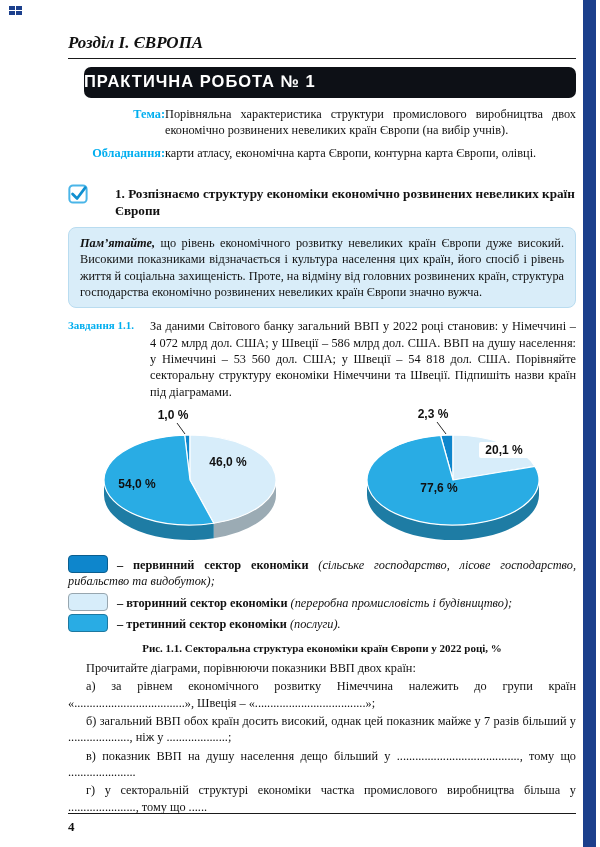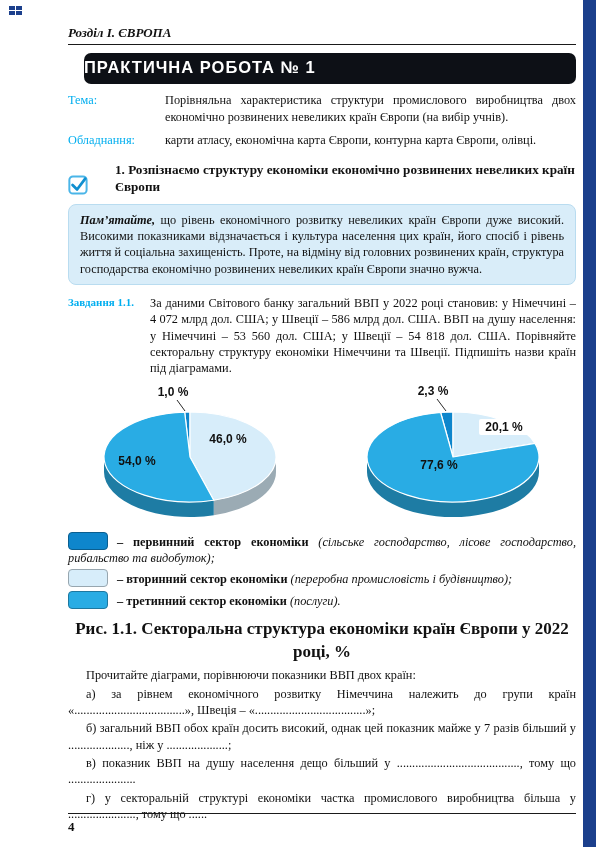--- a/index.html
+++ b/index.html
@@ -6,51 +6,51 @@
   html,body { background:#ffffff; }
   body {
     width:600px; height:847px; position:relative; overflow:hidden;
     font-family:"Liberation Serif", serif; color:#111; font-size:12.3px; line-height:1.33;
   }
   .side-strip { position:absolute; top:0; right:4px; width:13px; height:847px; background:var(--side-strip); }
   .corner-icon { position:absolute; left:9px; top:6px; width:14px; height:11px;
     display:grid; grid-template-columns:6px 6px; grid-template-rows:4px 4px; gap:1px; }
   .corner-icon span { background:var(--side-strip); display:block; }
   .content { position:absolute; left:68px; top:0; width:508px; }
-  .chapter { font-style:italic; font-weight:700; font-size:13px; margin-top:24px; }
+  .chapter { font-style:italic; font-weight:700; font-size:17px; margin-top:32px; }
   .rule { border:0; border-top:1.5px solid #1a1a1a; margin-top:3px; }
   .banner {
     background:var(--banner-bg); color:#fff; 
     font-family:"Liberation Sans", sans-serif; font-weight:700; font-size:16.5px;
     letter-spacing:1px; padding:4px 0 5px; border-radius:7px; margin:8px 0 8px 16px;
   }
   .meta { display:grid; grid-template-columns:97px 1fr; row-gap:7px; margin-top:7px; }
-  .meta-label { color:var(--accent-cyan); font-weight:400; }
+  .meta-label { color:var(--accent-cyan); font-weight:700;text-align:right; }
   .meta-text { text-align:justify; }
-  .section-head { display:flex; gap:27px; align-items:flex-end; margin-top:11px; }
+  .section-head { display:flex; gap:27px; align-items:flex-start; margin-top:21px; }
   .section-title { font-weight:700; font-size:13.2px; line-height:1.3; padding-top:2px; }
   .note-box {
     margin-top:8px; background:var(--note-bg); border:1px solid var(--note-border);
     border-radius:8px; padding:7px 11px; text-align:justify;
   }
   .note-lead { font-weight:700; font-style:italic; }
   .task { display:grid; grid-template-columns:82px 1fr; margin-top:10px; }
   .task-label { color:var(--accent-cyan); font-weight:700; font-size:11px; }
   .task-text { text-align:justify; }
   .pies { display:flex; justify-content:center; gap:28px; margin-top:2px; }
   .pie-label { font-family:"Liberation Sans", sans-serif; font-weight:700; font-size:12px; fill:#101010; }
   .legend { margin-top:3px; }
   .legend-item { margin:3px 0; text-align:justify; }
   .legend-swatch {
     display:inline-block; width:40px; height:18px; border-radius:4px;
     border:1px solid #447; vertical-align:-4px; margin-right:9px;
   }
   .legend-bold { font-weight:700; }
   .legend-italic { font-style:italic; }
-  .figure-caption { text-align:center; font-weight:700; font-size:17px; margin-top:9px; }
+  .figure-caption { text-align:center; font-weight:700; font-size:11px; margin-top:9px; }
   .questions { margin-top:4px; }
   .questions p { text-indent:18px; text-align:justify; overflow-wrap:anywhere; margin:2px 0; }
   .footer { position:absolute; left:68px; width:508px; bottom:12px; }
   .page-number { font-weight:700; font-size:13px; margin-top:4px; }
 </style>
 </head>
 <body>
 
 <div class="side-strip"></div>
 <div class="corner-icon">

